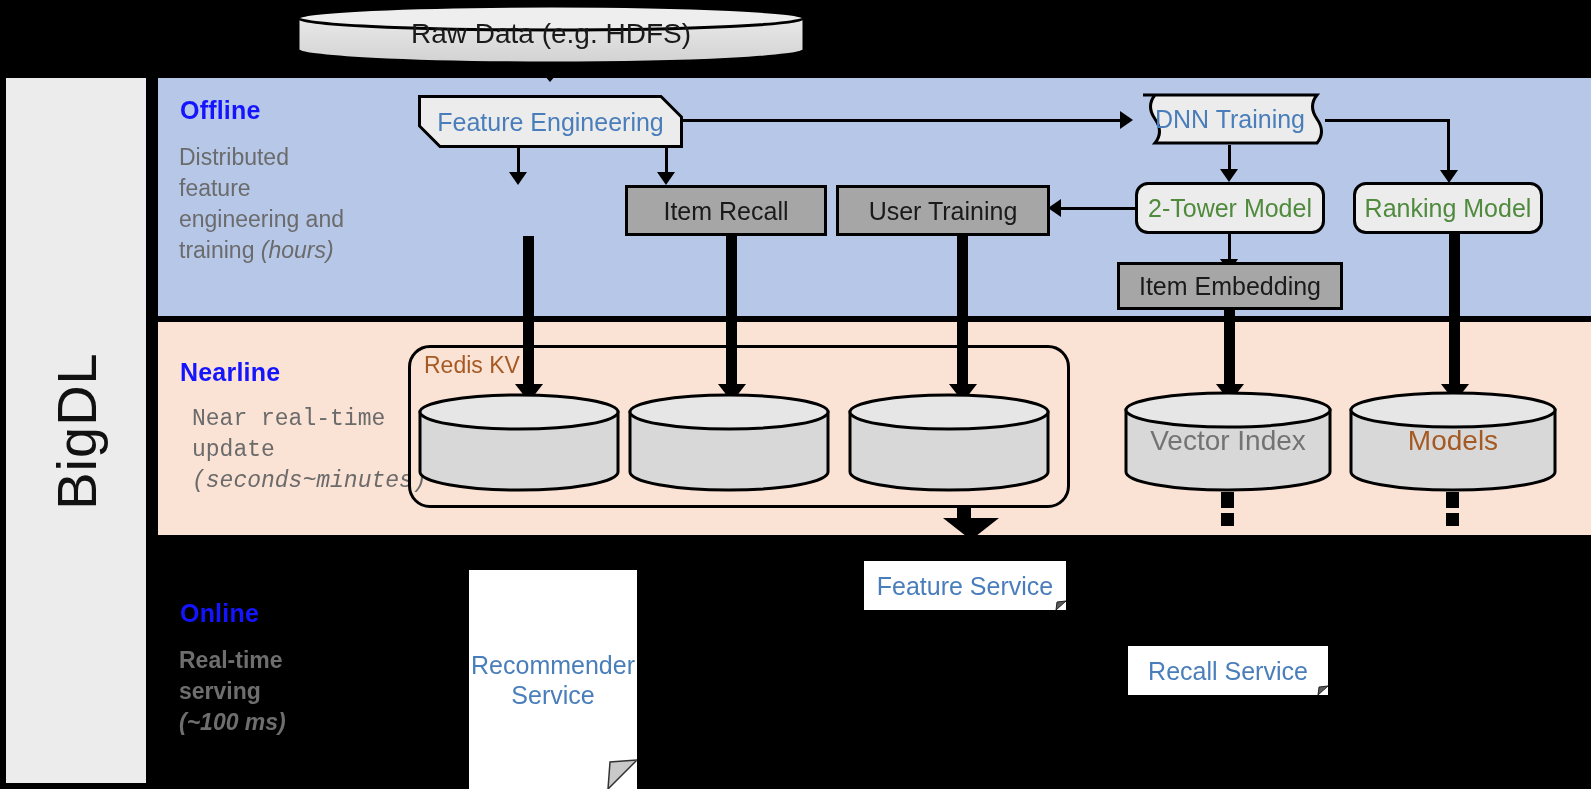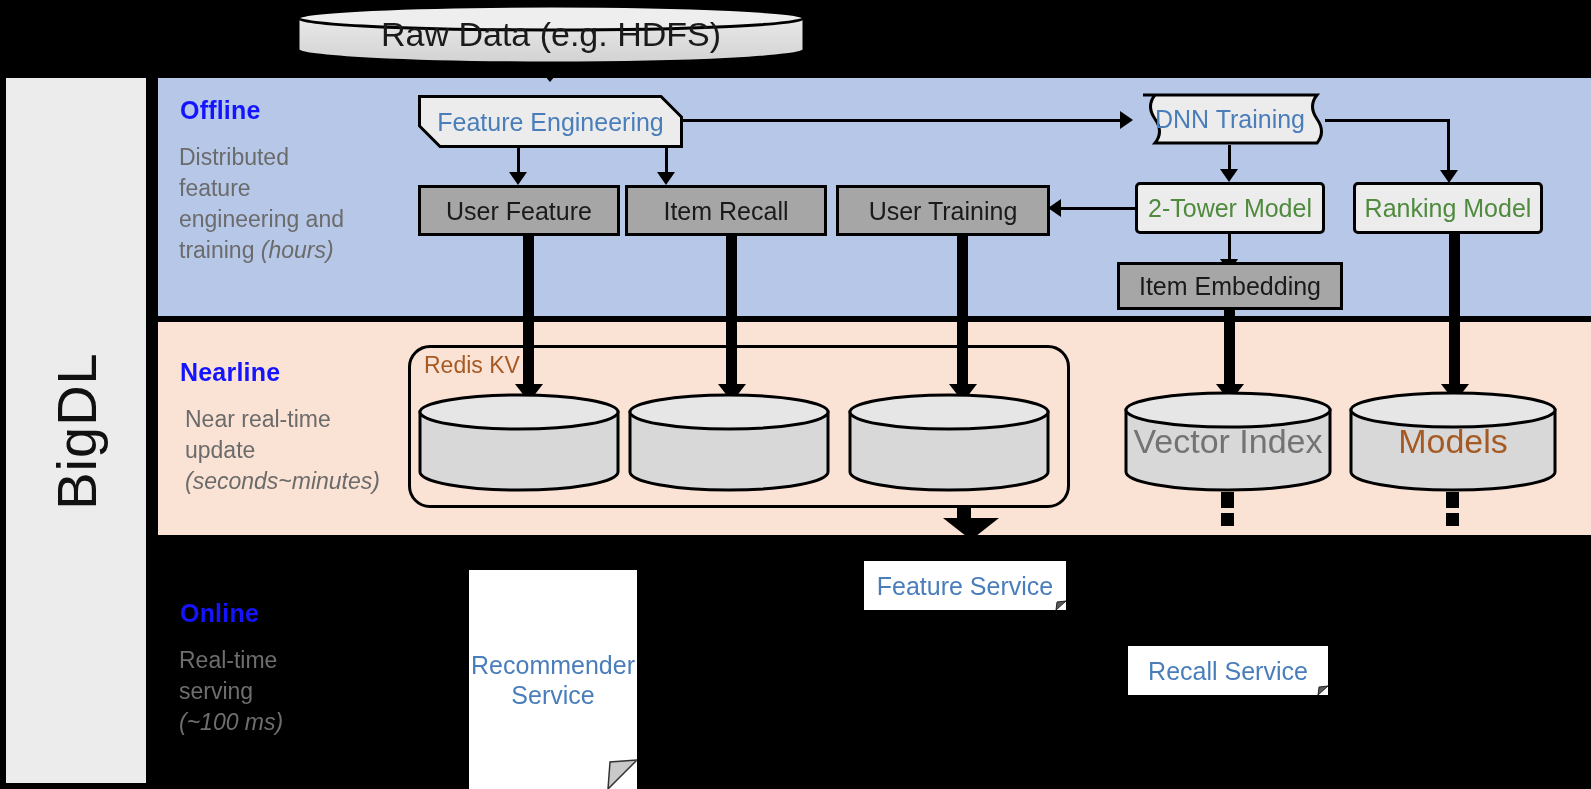--- a/index.html
+++ b/index.html
@@ -23,36 +23,36 @@
 
   
   .node{position:absolute;box-sizing:border-box;display:flex;align-items:center;justify-content:center;
         text-align:center;line-height:1.12;}
 
   .grey-box{background:#a6a6a6;border:3px solid #000;color:#1a1a1a;font-size:25px;}
 
   .proc{background:#ececec;border:3px solid #000;font-size:25px;}
   .proc.blue-t{color:#4a7ebb;}
   .proc.green-t{color:#4f8a3d;}
-  .proc.rounded{border-radius:5px;}
+  .proc.rounded{border-radius:13px;}
   .proc.clip{border:none;background:transparent;}
   .proc.clip .clipbg{position:absolute;inset:0;background:#ececec;
       -webkit-clip-path:polygon(0 0, calc(100% - 22px) 0, 100% 22px, 100% 100%, 22px 100%, 0 calc(100% - 22px));
       clip-path:polygon(0 0, calc(100% - 22px) 0, 100% 22px, 100% 100%, 22px 100%, 0 calc(100% - 22px));}
   .proc.clip .cliptxt{position:relative;z-index:3;}
 
   
   .svgnode{position:absolute;}
   .svgnode .lbl{position:absolute;inset:0;display:flex;align-items:center;justify-content:center;
      font-size:25px;z-index:3;}
 
   
   .cyl{position:absolute;}
   .cyl .lbl{position:absolute;inset:0;display:flex;align-items:center;justify-content:center;
-     font-size:34px;z-index:4;}
+     font-size:28px;z-index:4;}
 
   
   #redis-box{position:absolute;left:408px;top:345px;width:662px;height:163px;
      border:3px solid #000;border-radius:22px;background:transparent;box-sizing:border-box;}
   #redis-label{position:absolute;left:424px;top:352px;color:#a55a24;font-size:23px;z-index:6;}
 
   
   .ln{position:absolute;background:#000;}
   .thin-v{width:3px;}
   .thin-h{height:3px;}
@@ -99,28 +99,28 @@
 
   <div class="band-title" style="left:180px;top:96px;">Offline</div>
   <div class="band-sub" style="left:179px;top:142px;width:230px;">
     <span>Distributed</span><br>
     <span>feature</span><br>
     <span>engineering and</span><br>
     <span>training </span><i>(hours)</i>
   </div>
 
   <div class="band-title" style="left:180px;top:358px;">Nearline</div>
-  <div class="band-sub" style="left:185px;top:404px;width:240px;">
+  <div class="band-sub" style="left:192px;top:404px;width:240px;font-family:Liberation Mono, monospace;">
     <span>Near real-time</span><br>
     <span>update</span><br>
     <i>(seconds~minutes)</i>
   </div>
 
   <div class="band-title" style="left:180px;top:599px;">Online</div>
-  <div class="band-sub dark" style="left:179px;top:645px;width:240px;">
+  <div class="band-sub dark" style="left:179px;top:645px;width:240px;font-weight:bold;">
     <span>Real-time</span><br>
     <span>serving</span><br>
     <i>(~100 ms)</i>
   </div>
 
   <div class="ln thin-v" style="left:549px;top:62px;height:16px;"></div>
   <div class="ahead down-big" style="left:533px;top:62px;"></div>
 
   <div class="ln thin-h" style="left:683px;top:119px;width:437px;"></div>
   <div class="ahead right-sm" style="left:1120px;top:111px;"></div>
@@ -152,23 +152,20 @@
     <span class="cliptxt">Feature Engineering</span>
   </div>
 
   <div class="svgnode" style="left:1135px;top:93px;width:190px;height:52px;">
     <svg width="190" height="52" viewBox="0 0 190 52">
       <path d="M2,2 H176 q-9,11 0,24 q9,13 0,24 H14 q9,-11 0,-24 q-9,-13 0,-24 Z" transform="translate(6,0)" fill="#ececec" stroke="#000" stroke-width="3"></path>
     </svg>
     <div class="lbl" style="color:#4a7ebb;">DNN Training</div>
   </div>
 
-  <div class="node grey-box" style="left:418px;top:185px;width:202px;height:51px;">
-    <span>User Feature</span>
-  </div>
   <div class="node grey-box" style="left:625px;top:185px;width:202px;height:51px;">
     <span>Item Recall</span>
   </div>
   <div class="node grey-box" style="left:836px;top:185px;width:214px;height:51px;">
     <span>User Training</span>
   </div>
 
   <div class="node proc rounded green-t" style="left:1135px;top:182px;width:190px;height:52px;">
     <span>2-Tower Model</span>
   </div>

